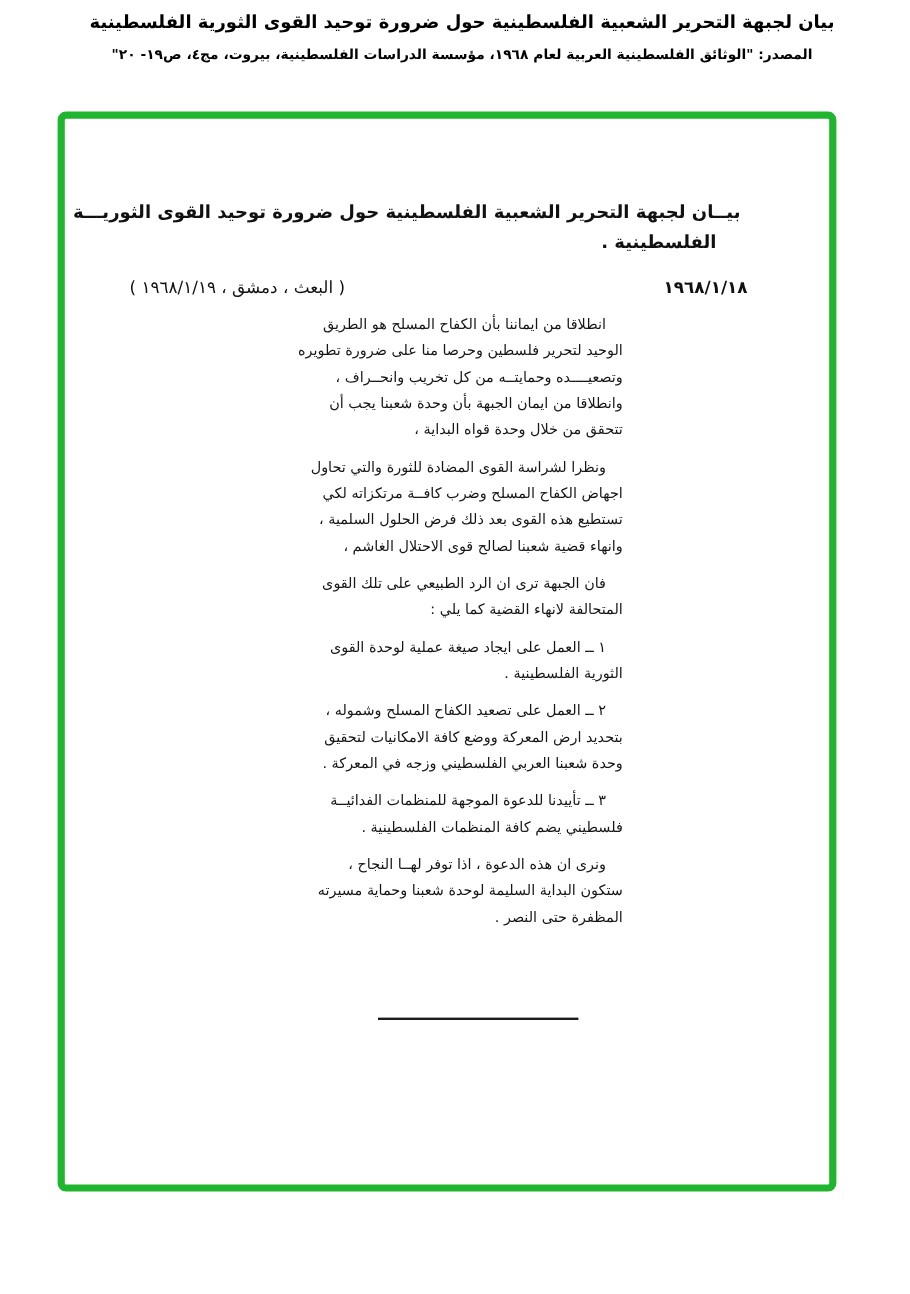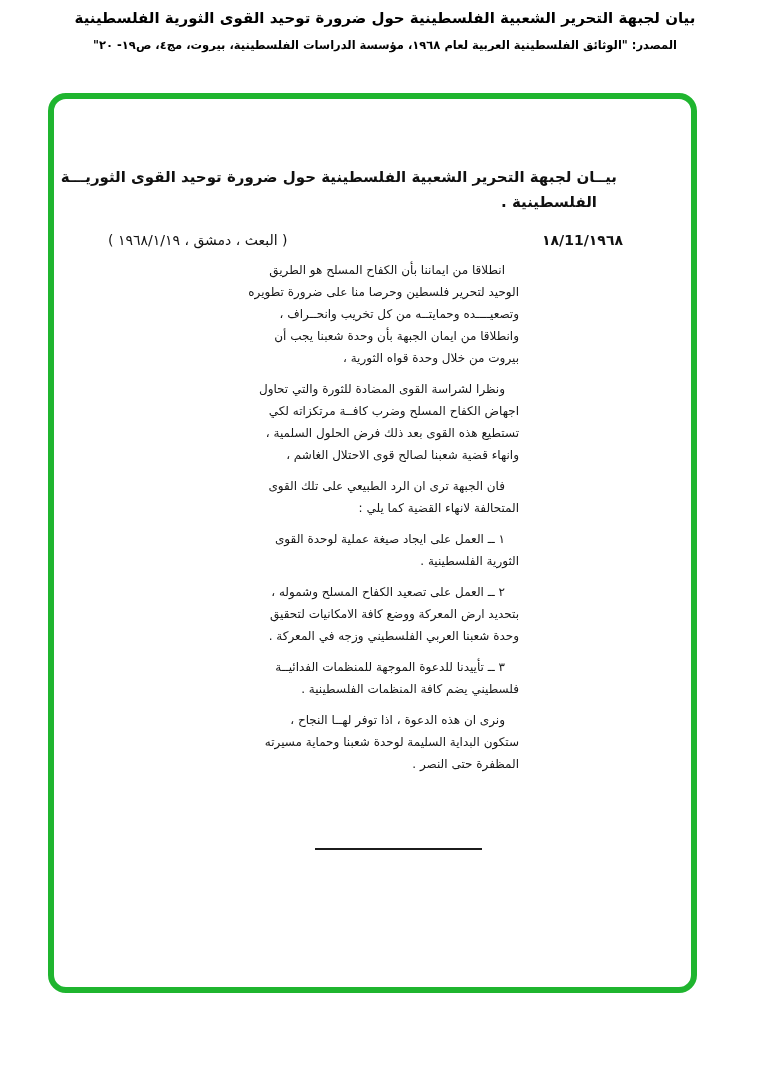--- a/index.html
+++ b/index.html
@@ -24,21 +24,21 @@
     margin-top: 8px; font-size: 11.5px; font-weight: bold;
     line-height: 16px; white-space: nowrap;
   }
 
   
   .scan-frame {
     position: absolute;
     left: 48px; top: 93px;
     width: 637px; height: 888px;
     border: 6px solid #1fb52f;
-    border-radius: 18px;
+    border-radius: 7px;
     background: #ffffff;
     text-decoration: underline;
   }
 
   
   .doc-title {
     position: absolute; top: 66px; right: 74px; left: 56px;
     direction: rtl; text-align: right;
     font-weight: bold; font-size: 15px; line-height: 25px;
     color: #111;
@@ -83,31 +83,31 @@
   </div>
 
   <div class="scan-frame">
 
     <div class="doc-title">
       <div class="t-line1">بيــان لجبهة التحرير الشعبية الفلسطينية حول ضرورة توحيد القوى الثوريـــة</div>
       <div class="t-line2">الفلسطينية .</div>
     </div>
 
     <div class="doc-dateline">
-      <span class="d-date">١٩٦٨/11/١٨</span>
+      <span class="d-date">١٩٦٨/١/١٨</span>
       <span class="d-cite">( البعث ، دمشق ، ١٩٦٨/١/١٩ )</span>
     </div>
 
     <div class="doc-body">
         <div class="para">
           <div class="line">انطلاقا من ايماننا بأن الكفاح المسلح هو الطريق</div>
           <div class="line">الوحيد لتحرير فلسطين وحرصا منا على ضرورة تطويره</div>
           <div class="line">وتصعيــــده وحمايتــه من كل تخريب وانحــراف ،</div>
           <div class="line">وانطلاقا من ايمان الجبهة بأن وحدة شعبنا يجب أن</div>
-          <div class="line">بيروت من خلال وحدة قواه الثورية ،</div>
+          <div class="line">تتحقق من خلال وحدة قواه البداية ،</div>
         </div>
         <div class="para">
           <div class="line">ونظرا لشراسة القوى المضادة للثورة والتي تحاول</div>
           <div class="line">اجهاض الكفاح المسلح وضرب كافــة مرتكزاته لكي</div>
           <div class="line">تستطيع هذه القوى بعد ذلك فرض الحلول السلمية ،</div>
           <div class="line">وانهاء قضية شعبنا لصالح قوى الاحتلال الغاشم ،</div>
         </div>
         <div class="para">
           <div class="line">فان الجبهة ترى ان الرد الطبيعي على تلك القوى</div>
           <div class="line">المتحالفة لانهاء القضية كما يلي :</div>

